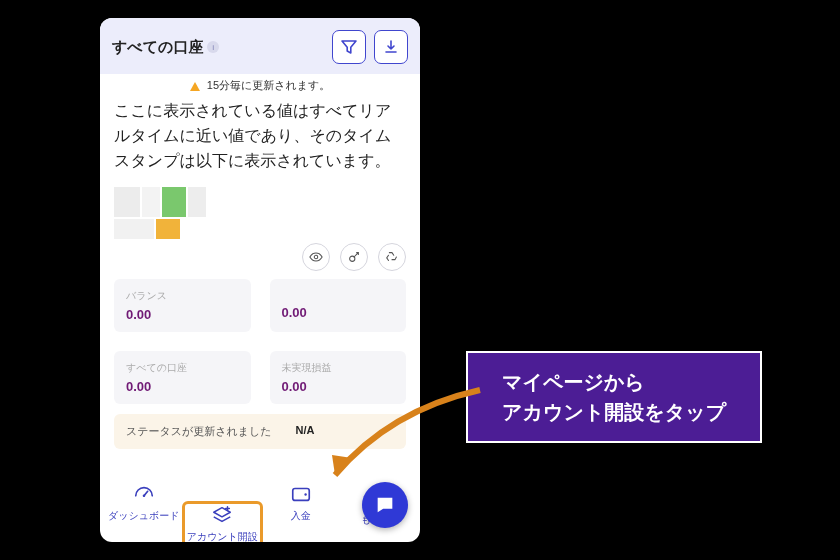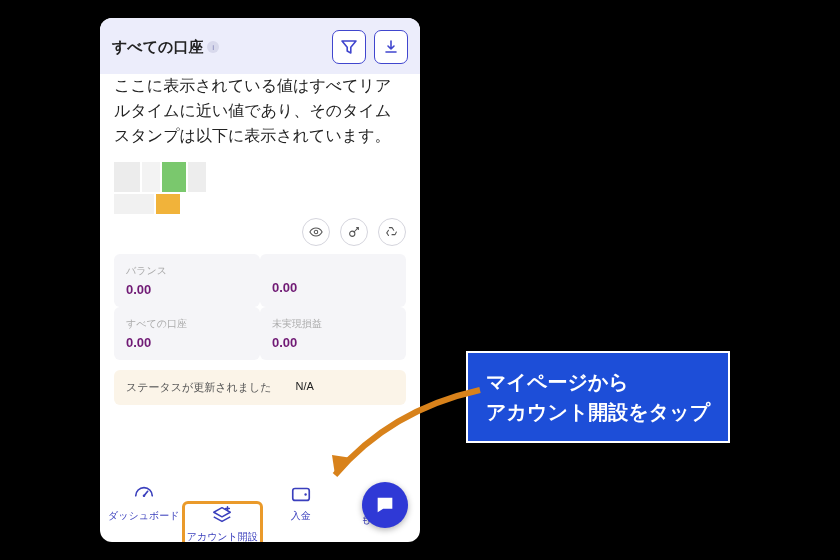--- a/index.html
+++ b/index.html
@@ -89,37 +89,37 @@
     display:flex; justify-content:flex-end; gap:10px;
     margin-bottom:8px;
   }
   .round-btn {
     width:28px; height:28px; border-radius:50%;
     border:1px solid #d5d5dd; background:#fff;
     display:flex; align-items:center; justify-content:center;
     cursor:pointer; font-size:13px; color:#444;
   }
   .cards {
-    display:grid; grid-template-columns:1fr 1fr; gap:0;
+    display:grid; grid-template-columns:1fr 1fr; gap:19px;
   }
   .card {
     background:#f5f5f8; border-radius:6px;
     padding:10px 12px;
   }
   .card-label { font-size:10px; color:#aaa; margin-bottom:4px; min-height:12px;}
   .card-value { font-size:13px; font-weight:600; color:#701a75; }
   .status-row {
     margin-top:10px;
     background:#fbf4e8;
     border-radius:6px;
     padding:10px 12px;
     display:flex; gap:24px;
     font-size:11px; color:#555;
   }
-  .status-value { color:#222; font-weight:400;}
+  .status-value { color:#222; font-weight:700;}
   .navbar {
     display:flex;
     height:74px;
     border-top:0;
     align-items:center;
     padding:4px 6px 8px 6px;
     gap:0;
     position:relative;
     z-index:2;
   }
@@ -146,23 +146,23 @@
     display:flex; align-items:center; justify-content:center;
     box-shadow:0 2px 6px rgba(0,0,0,0.3);
     cursor:pointer;
     z-index:3;
   }
   .chat-fab svg { fill:#fff; }
   
   .callout {
     position:absolute;
     left:466px; top:351px;
-    background:#1d4ed8;
+    background:#4c1d95;
     color:#fff;
-    padding:14px 18px;
+    padding:14px 34px;
     font-size:20px;
     font-weight:600;
     line-height:1.5;
     border:2px solid #fff;
     white-space:nowrap;
   }
   .arrow-svg {
     position:absolute;
     pointer-events:none;
     z-index:5;
@@ -185,20 +185,24 @@
           </svg>
       </div>
       <div class="hdr-btn">
         <svg width="16" height="16" viewBox="0 0 16 16">
             <path d="M8 2v8m0 0l-3-3m3 3l3-3M3 13h10" fill="none" stroke="#4046ce" stroke-width="1.6" stroke-linecap="round" stroke-linejoin="round"></path>
           </svg>
       </div>
     </div>
   </div>
 
+  <div class="refresh-bar">
+    <span class="warn-tri"></span>
+    <span>15分毎に更新されます。</span>
+  </div>
 
   <div class="desc">ここに表示されている値はすべてリアルタイムに近い値であり、そのタイムスタンプは以下に表示されています。</div>
 
   <div class="content">
     <div class="blurred">
       <span style="width:26px;background:#ececec"></span>
       <span style="width:18px;background:#f3f3f3"></span>
       <span style="width:24px;background:#7ac86d"></span>
       <span style="width:18px;background:#ededed"></span>
     </div>

